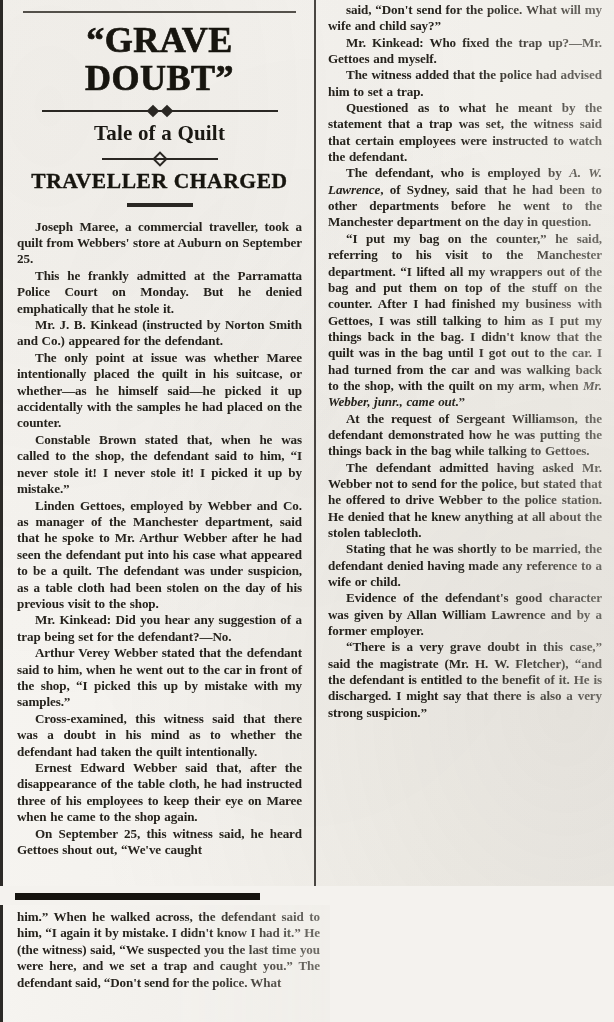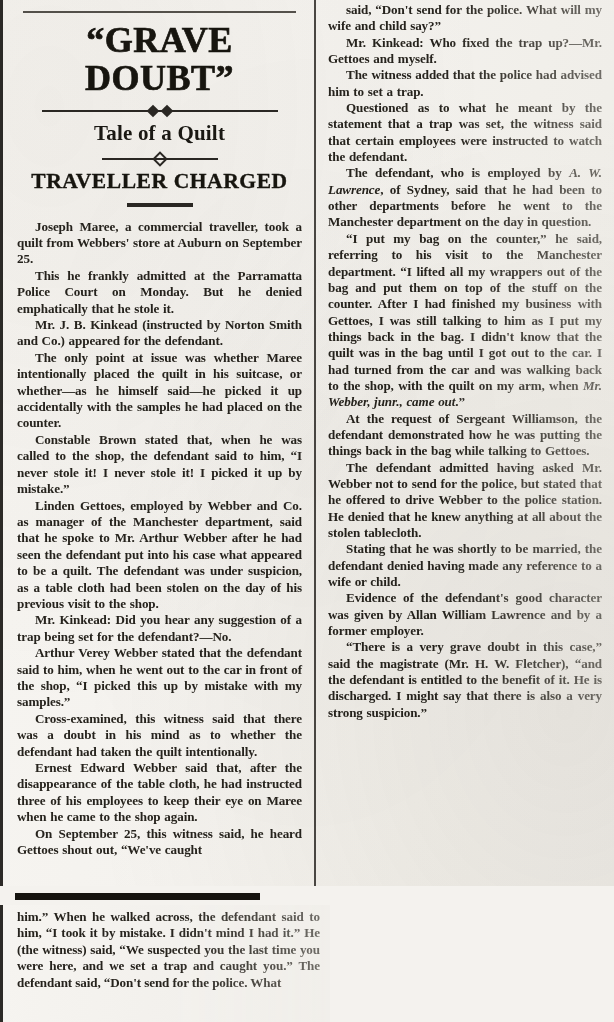--- a/index.html
+++ b/index.html
@@ -227,16 +227,16 @@
         <p>“There is a very grave doubt in this case,” said the magistrate (Mr. H. W. Fletcher), “and the defendant is entitled to the benefit of it.  He is discharged.  I might say that there is also a very strong suspicion.”</p>
       </div>
     </div>
 
     <div class="grain"></div>
   </div>
 
   <div class="thick-rule"></div>
 
   <div class="frag-block">
-    <p>him.”  When he walked across, the defendant said to him, “I took it by mistake.  I didn't mind I had it.”  He (the witness) said, “We suspected you the last time you were here, and we set a trap and caught you.”  The defendant said, “Don't send for the police.  What</p>
+    <p>him.”  When he walked across, the defendant said to him, “I again it by mistake.  I didn't know I had it.”  He (the witness) said, “We suspected you the last time you were here, and we set a trap and caught you.”  The defendant said, “Don't send for the police.  What</p>
   </div>
 
 </div>
 
 </body></html>

